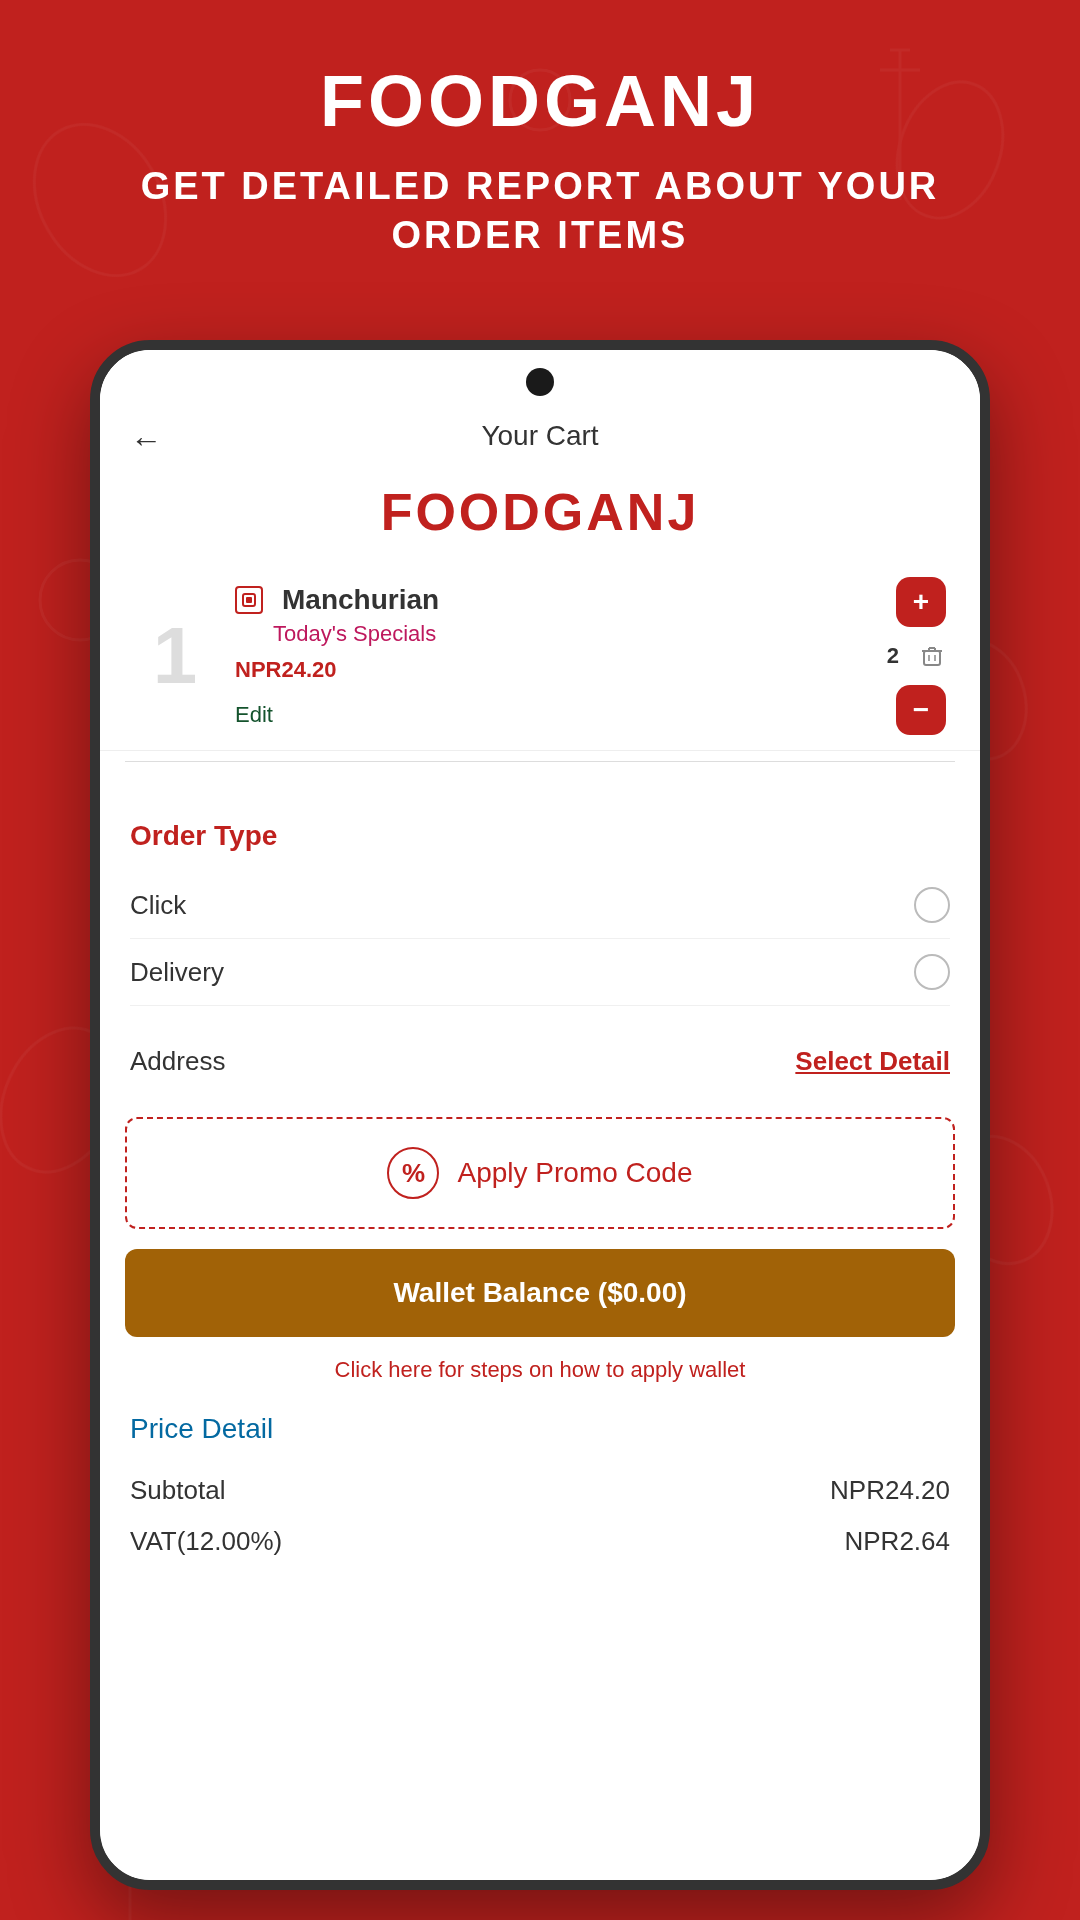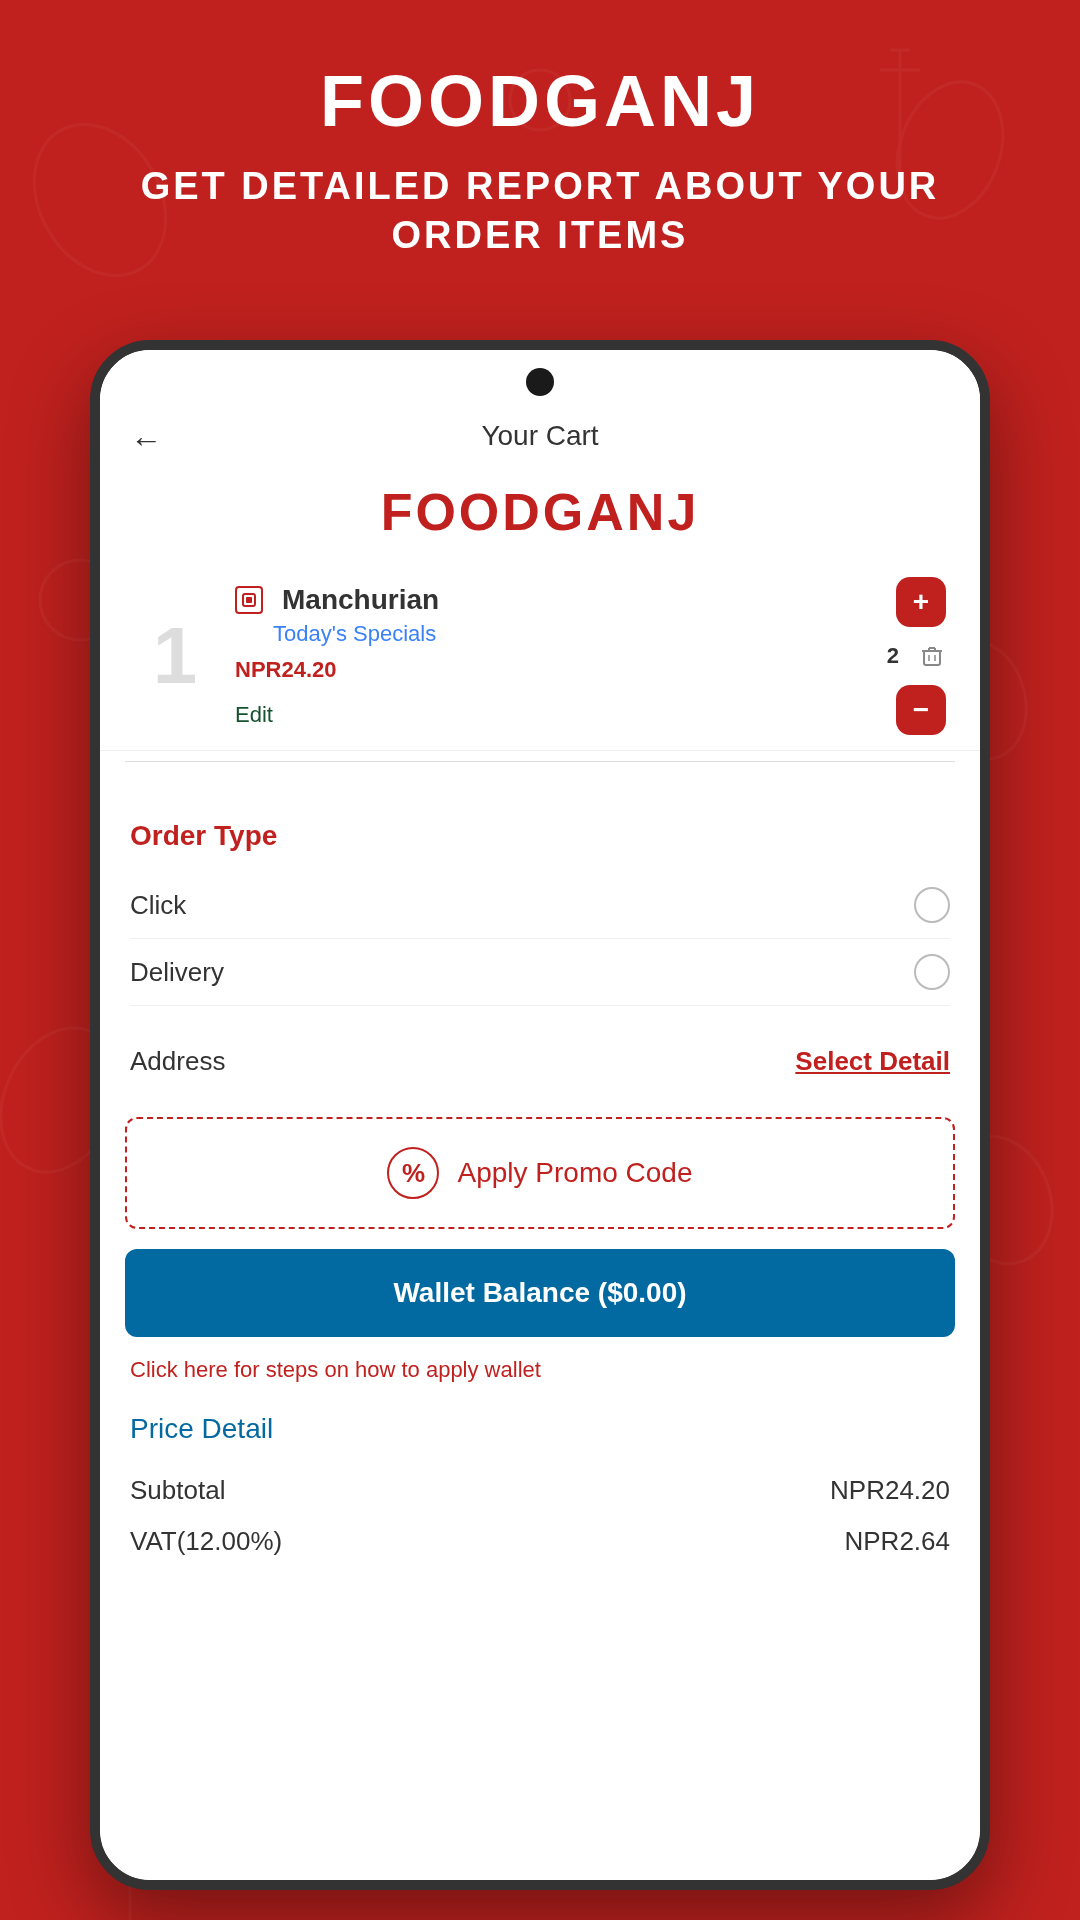--- a/index.html
+++ b/index.html
@@ -161,21 +161,21 @@
     }
 
     .item-name {
       font-size: 28px;
       font-weight: 600;
       color: #333;
     }
 
     .item-category {
       font-size: 22px;
-      color: #3b82f6;
+      color: #be185d;
       margin-top: 5px;
       margin-left: 38px;
     }
 
     .item-price {
       color: #c0211e;
       font-size: 22px;
       font-weight: 600;
       margin-top: 10px;
     }
@@ -315,39 +315,39 @@
 
     .promo-text {
       font-size: 28px;
       color: #c0211e;
       font-weight: 500;
     }
 
     
     .wallet-btn {
       margin: 10px 25px;
-      background: #0369a1;
+      background: #a16207;
       border-radius: 12px;
       padding: 28px;
       text-align: center;
       cursor: pointer;
     }
 
     .wallet-btn-text {
       font-size: 28px;
       color: white;
       font-weight: 600;
     }
 
     
     .wallet-hint {
-      text-align: left;
+      text-align: center;
       font-size: 22px;
       color: #c0211e;
-      padding: 10px 30px;
+      padding: 10px 24px;
       cursor: pointer;
     }
 
     
     .price-section {
       padding: 20px 30px;
     }
 
     .price-title {
       font-size: 28px;

